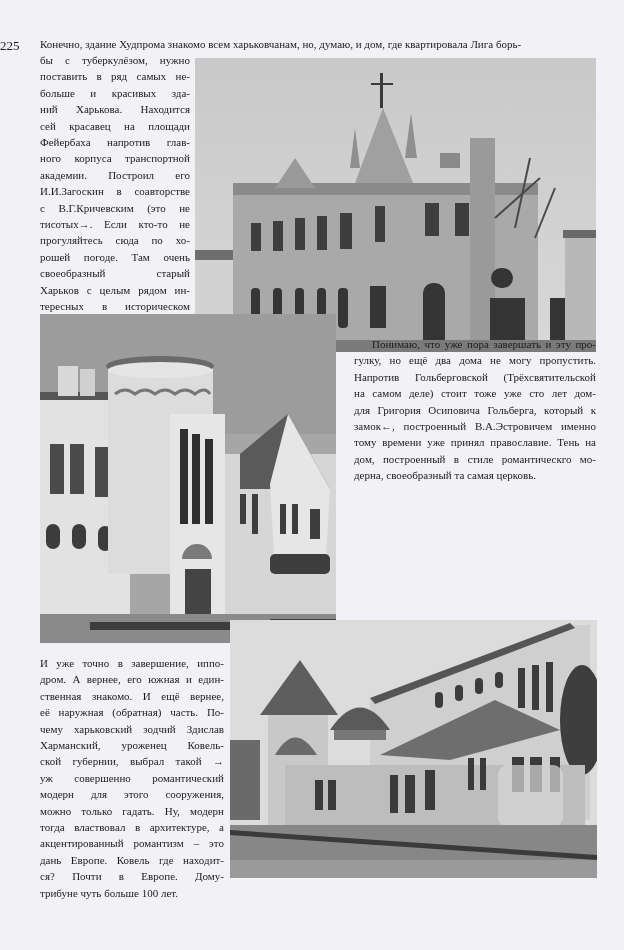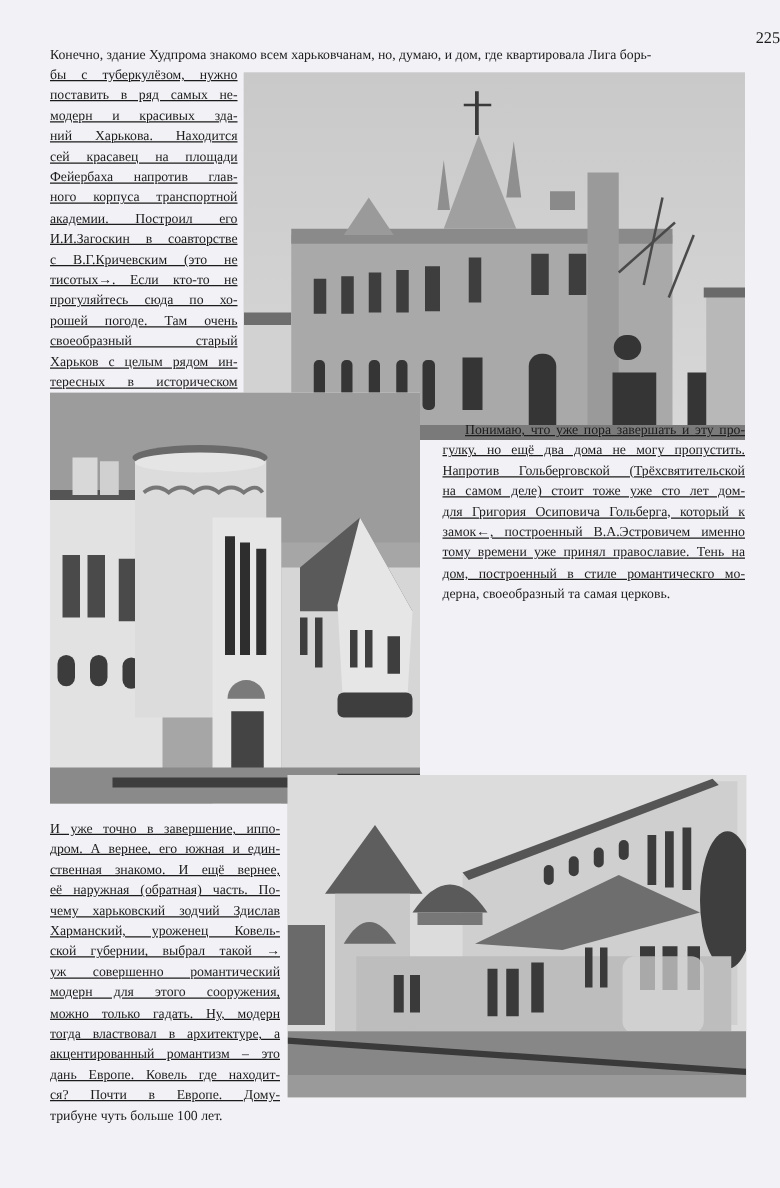--- a/index.html
+++ b/index.html
@@ -3,29 +3,29 @@
 <meta charset="utf-8">
 <style>
   html, body { margin: 0; padding: 0; }
   body {
     width: 624px; height: 950px; position: relative; overflow: hidden;
     background: #f1f1f6;
     font-family: "Liberation Serif", "DejaVu Serif", serif;
     color: #1c1c1c;
   }
   .page-number {
-    position: absolute; top: 22px; left: 0; width: 624px; text-align: right;
+    position: absolute; top: 38px; left: 0; width: 624px; text-align: left;
     font-size: 13px;
   }
   .text {
     position: absolute; font-size: 11px; line-height: 16.4px;
     text-align: justify; hyphens: manual;
   }
   .text .line { display: block; white-space: nowrap; }
-  .text .line.just { text-align-last: justify; white-space: normal; text-decoration: underline; }
+  .text .line.just { text-align-last: justify; white-space: normal; }
   .text .indent { text-indent: 18px; }
 
   .photo {
     position: absolute; overflow: hidden;
     background: #cfcfcf;
   }
   .photo svg { display: block; width: 100%; height: 100%; }
 
   #p1 { left: 195px; top: 58px; width: 401px; height: 294px; background: #bdbdbd; }
   #p2 { left: 40px; top: 314px; width: 296px; height: 329px; }
@@ -41,21 +41,21 @@
 
 <div class="page-number">225</div>
 
 <div id="intro" class="text">
   <span class="line">Конечно, здание Худпрома знакомо  всем  харьковчанам,  но, думаю,  и дом, где  квартировала Лига борь-</span>
 </div>
 
 <div id="t1" class="text">
   <span class="line just">бы с туберкулёзом, нужно</span>
   <span class="line just">поставить в ряд самых не-</span>
-  <span class="line just">модерн и красивых зда-</span>
+  <span class="line just">больше и красивых зда-</span>
   <span class="line just">ний Харькова. Находится</span>
   <span class="line just">сей красавец на площади</span>
   <span class="line just">Фейербаха напротив глав-</span>
   <span class="line just">ного корпуса транспортной</span>
   <span class="line just">академии. Построил его</span>
   <span class="line just">И.И.Загоскин в соавторстве</span>
   <span class="line just">с В.Г.Кричевским (это не</span>
   <span class="line just">тисотых→. Если кто-то не</span>
   <span class="line just">прогуляйтесь сюда по хо-</span>
   <span class="line just">рошей погоде. Там очень</span>

